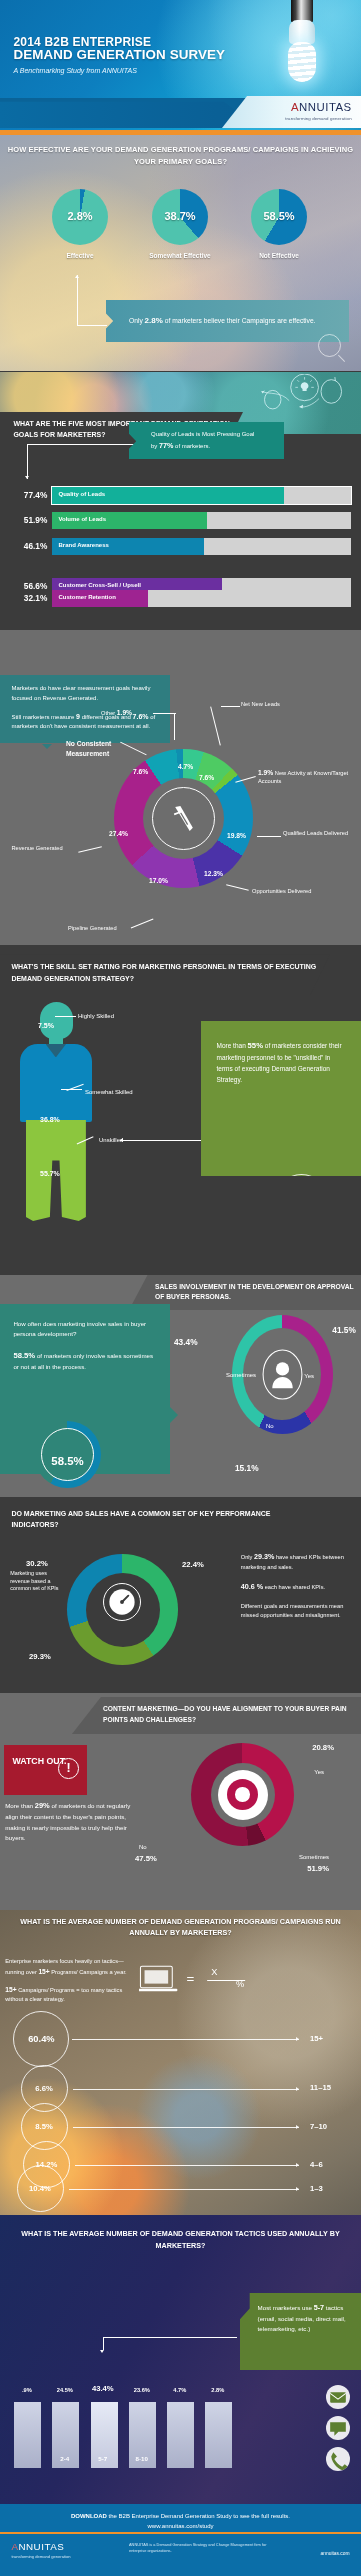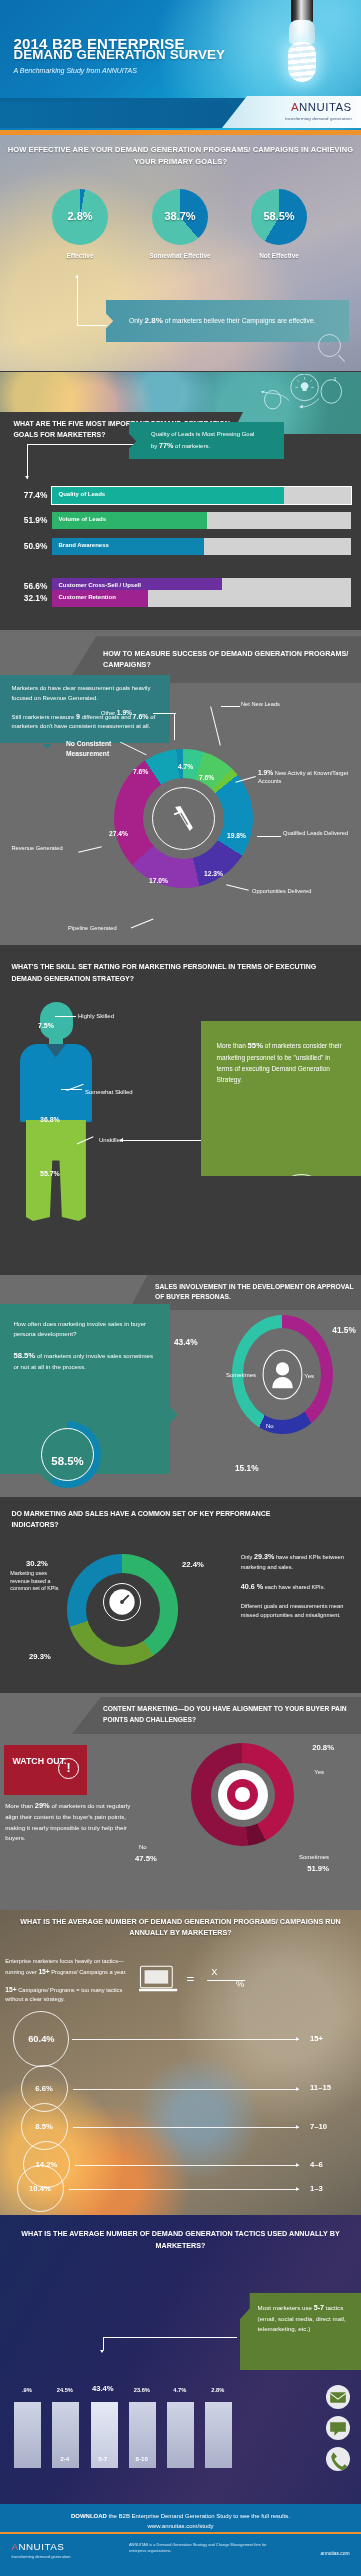--- a/index.html
+++ b/index.html
@@ -21,21 +21,21 @@
   }
   #hero .bulb .base { position:absolute; left:4.1px; top:0; width:22px; height:27px;
     background:linear-gradient(90deg,#111 0%,#444 22%,#e8e8e8 46%,#bbb 58%,#1a1a1a 100%);
     border-radius:2.1px 2.1px 1px 1px; }
   #hero .bulb .neck { position:absolute; left:2.1px; top:25px; width:26px; height:24px;
     background:linear-gradient(90deg,#cfe6ee 0%,#fff 40%,#eaf6fa 70%,#b9d8e4 100%);
     border-radius:8.3px 8.3px 4.1px 4.1px; }
   #hero .bulb .spiral { position:absolute; left:1px; top:47px; width:28px; height:40px;
     background:repeating-linear-gradient(175deg, #ffffff 0 3.6px, #d8eef6 3.6px 6.2px);
     border-radius:13.4px 13.4px 15.5px 15.5px; filter:blur(0.2px); box-shadow:0 0 13.4px 5.2px rgba(190,240,255,.7); }
-  .hero-title-sm { position:absolute; left:13.4px; top:35px; font-size:15px; font-weight:bold;
+  .hero-title-sm { position:absolute; left:13.4px; top:35px; font-size:12px; font-weight:bold;
     color:#fff; letter-spacing:0.2px; text-shadow:0 0.5px 1.5px rgba(0,0,0,.3); }
   .hero-title-lg { position:absolute; left:13.4px; top:47px; font-size:13.4px; font-weight:bold;
     color:#fff; letter-spacing:0.1px; text-shadow:0 0.5px 2.1px rgba(0,0,0,.3); }
   .hero-sub { position:absolute; left:13.4px; top:67px; font-size:7px; font-style:italic;
     color:#e8f6ff; }
   .hero-wedge { position:absolute; left:0; top:98px; width:361px; height:28px;
     background:#0a6398; clip-path:polygon(0 0,100% 0,100% 100%,0 100%);
   }
   .hero-wedge2 { position:absolute; left:0; top:96px; width:361px; height:32px;
     background:linear-gradient(90deg,#0a6ba3 0%,#0a6096 60%,#0a5d92 100%);
@@ -350,21 +350,21 @@
     </div>
   </div>
   <div class="barrow" style="top:140px;">
     <div class="v">51.9%</div>
     <div class="track">
       <div class="fill" style="width:51.9%;background:#2cb56a;"></div>
       <div class="lbl">Volume of Leads</div>
     </div>
   </div>
   <div class="barrow" style="top:166px;">
-    <div class="v">50.9%</div>
+    <div class="v">46.1%</div>
     <div class="track">
       <div class="fill" style="width:50.9%;background:#0d85b0;"></div>
       <div class="lbl">Brand Awareness</div>
     </div>
   </div>
   <div class="barrow" style="top:206px;">
     <div class="v">56.6%</div>
     <div class="track">
       <div class="fill" style="width:56.6%;background:#6b2fa0;"></div>
       <div class="lbl">Customer Cross-Sell / Upsell</div>
@@ -373,23 +373,20 @@
   <div class="barrow" style="top:218px;">
     <div class="v">32.1%</div>
     <div class="track">
       <div class="fill" style="width:32.1%;background:#9e2391;"></div>
       <div class="lbl">Customer Retention</div>
     </div>
   </div>
 </div>
 
 <div class="sec" id="s3">
-  <div class="s3-head">
-    <p>HOW TO MEASURE SUCCESS OF DEMAND GENERATION PROGRAMS/ CAMPAIGNS?</p>
-  </div>
 
   <div class="s3-note">
     <p>Marketers do have clear measurement goals heavily focused on Revenue Generated.</p>
     <p style="margin-top:7.2px;">
       <span>Still marketers measure </span><b>9</b><span> different goals and </span><b>7.6%</b><span> of marketers don't have consistent measurement at all.</span>
     </p>
     <div class="nib"></div>
   </div>
 
   <div class="donut-wrap">

